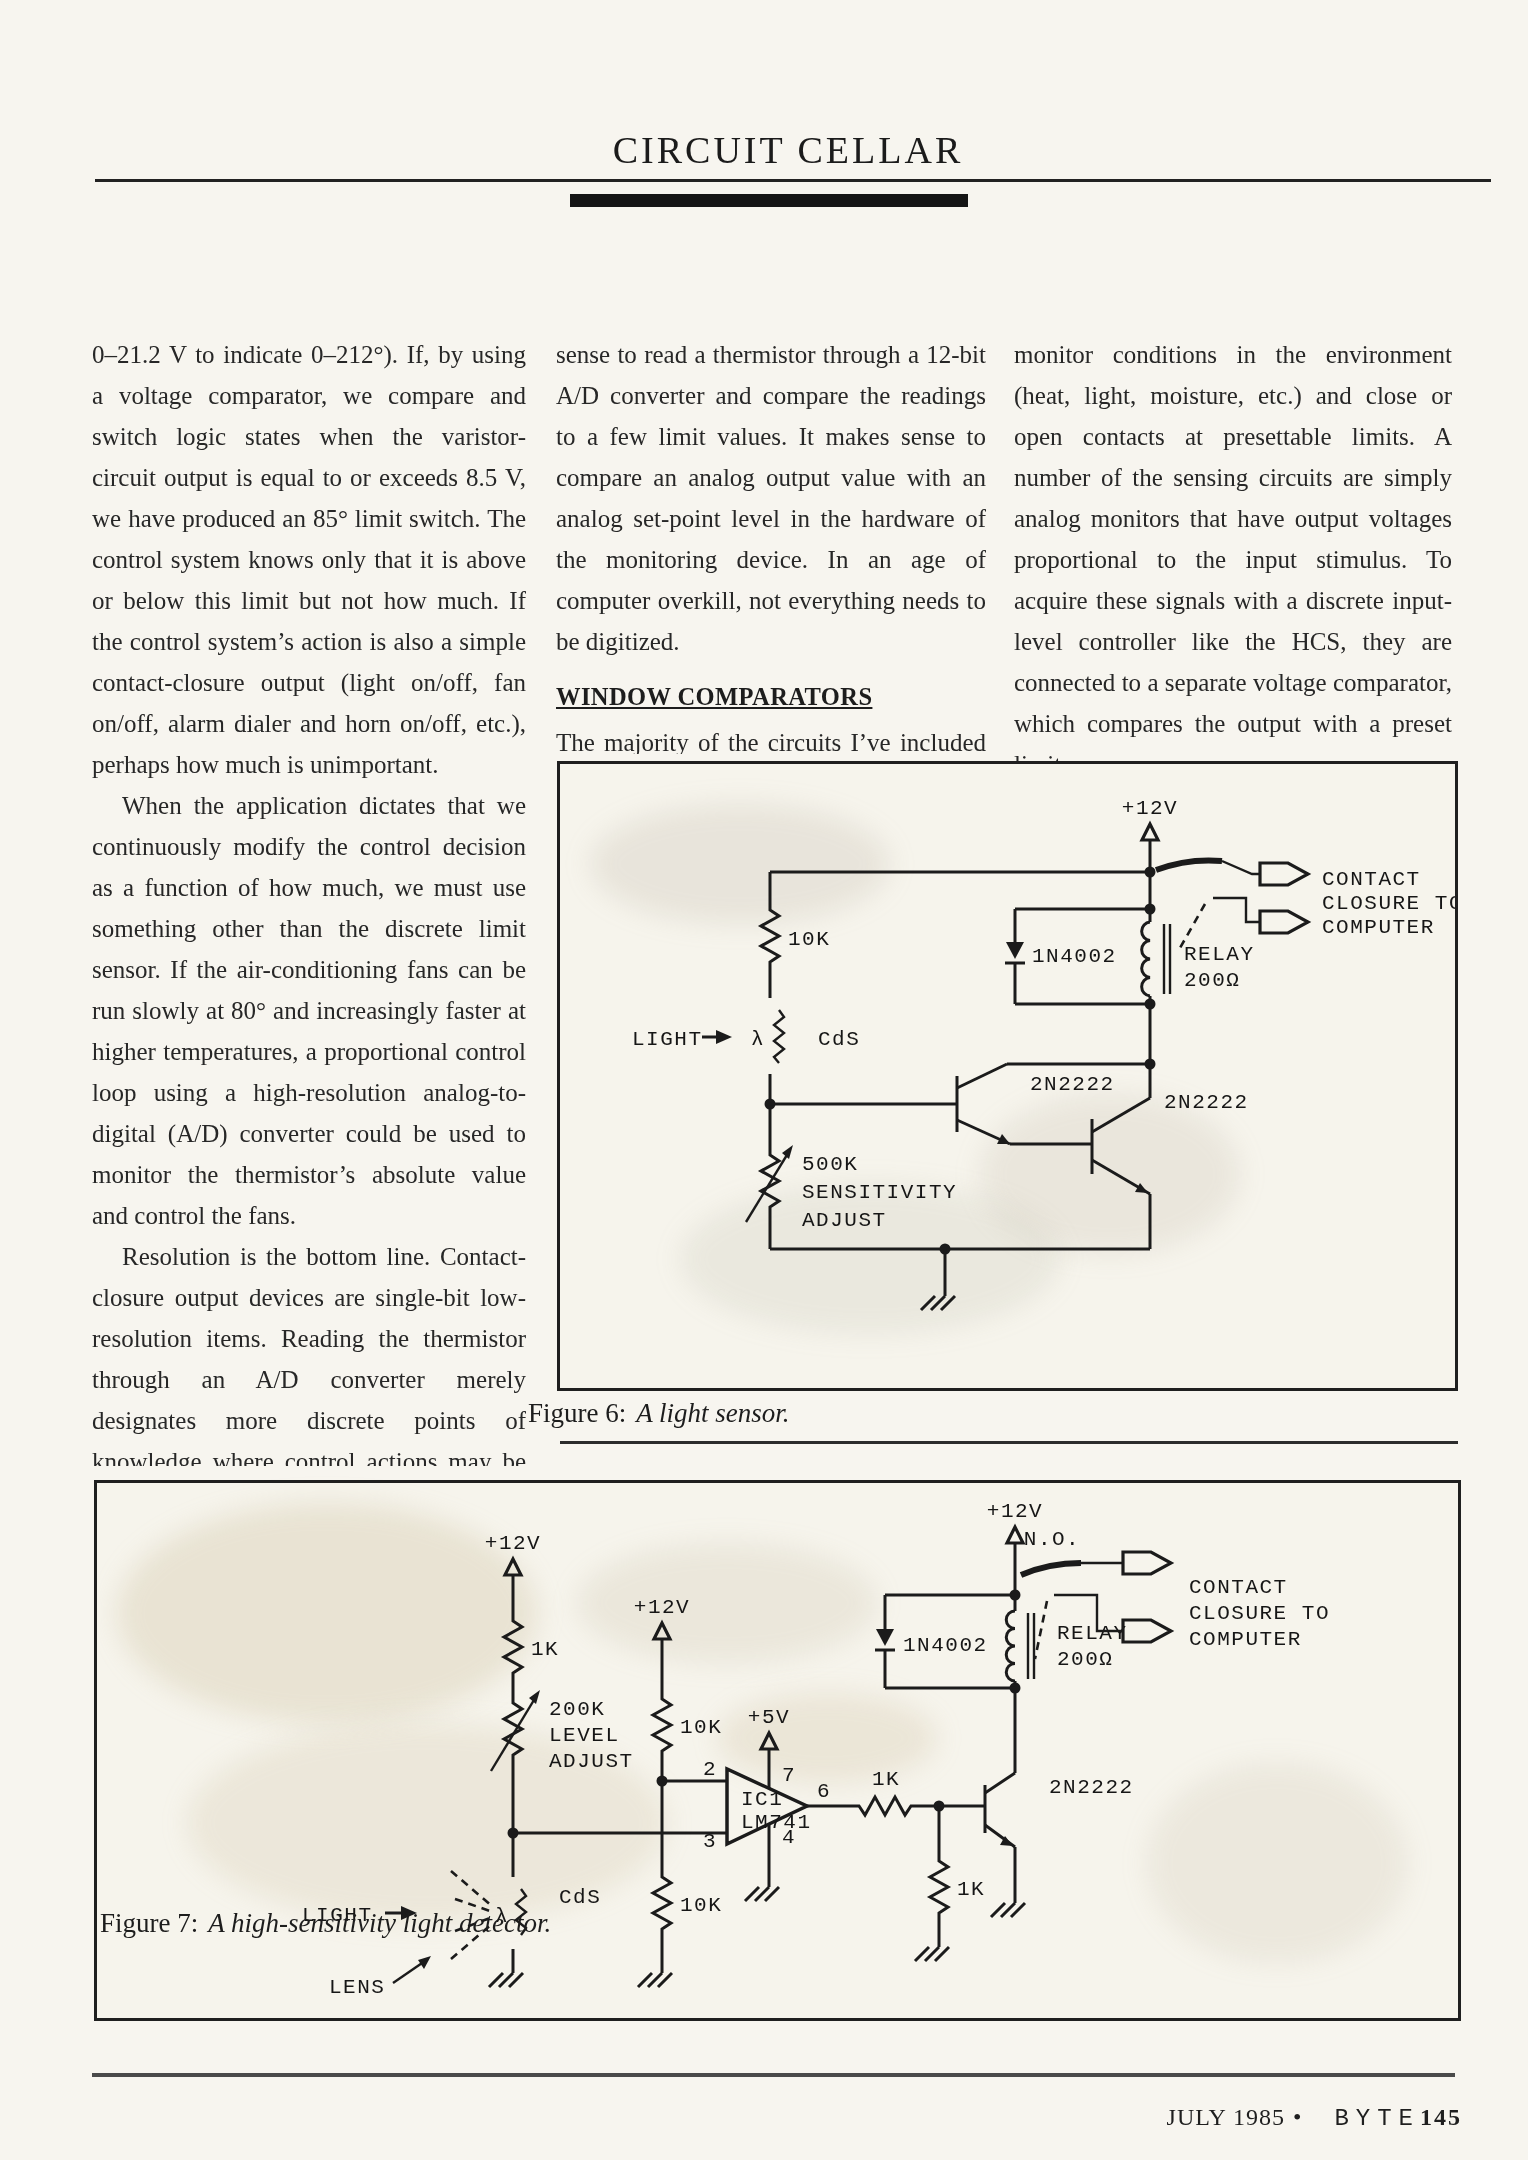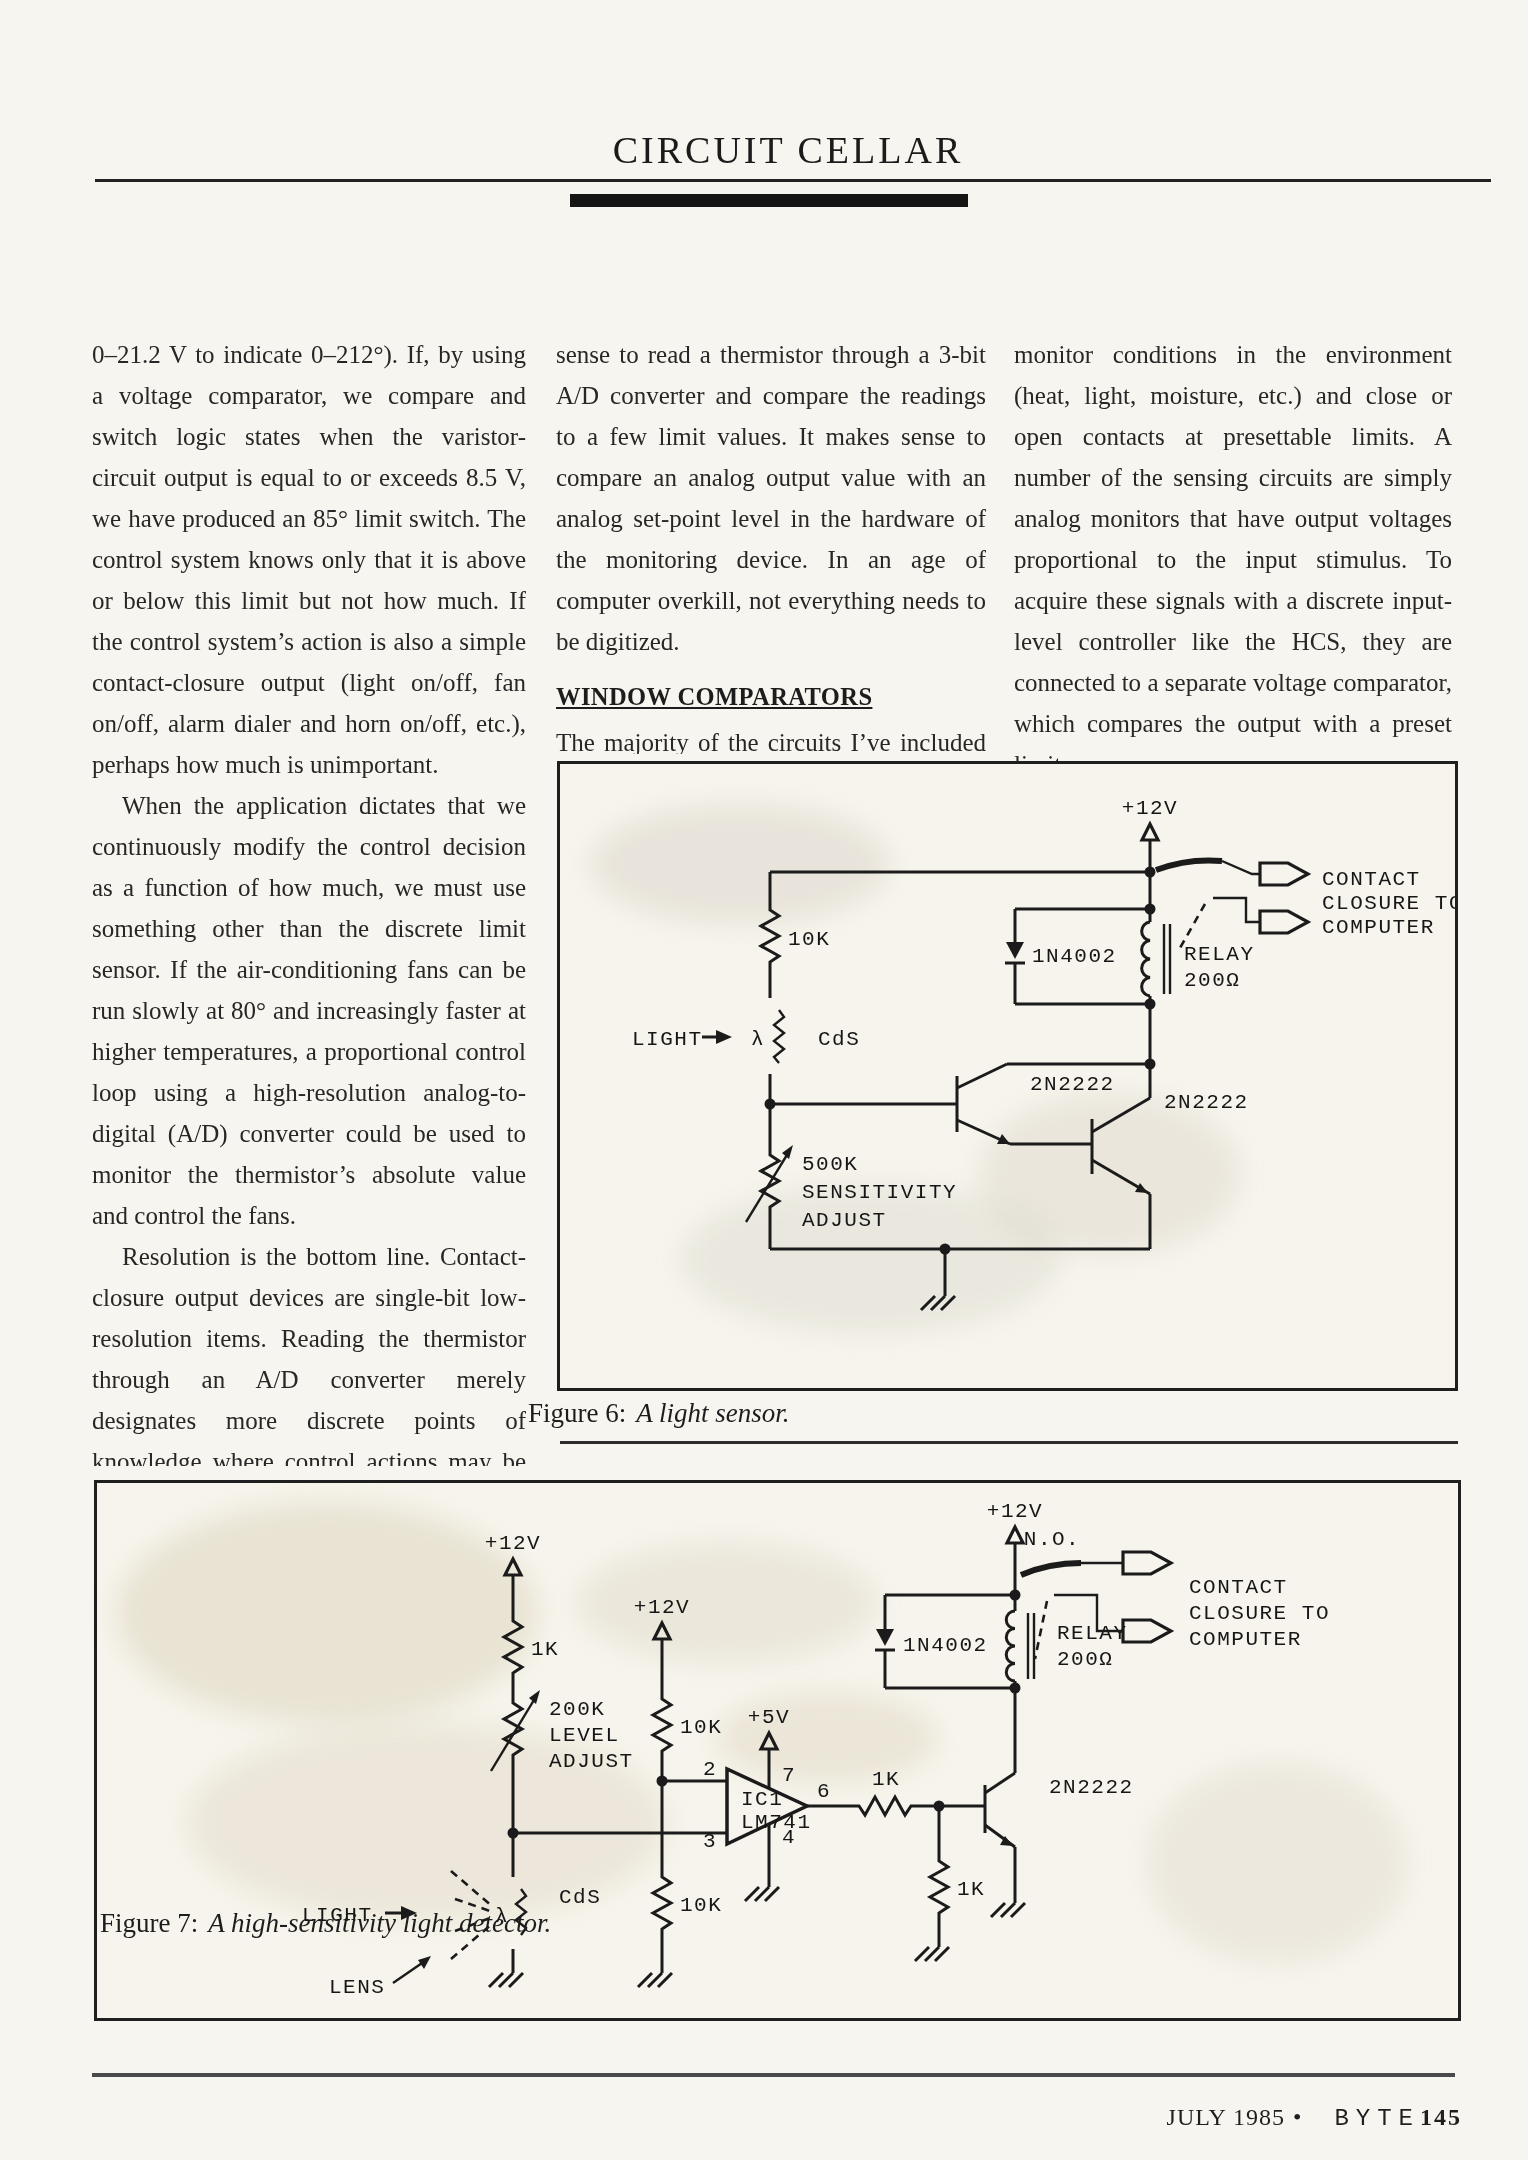--- a/index.html
+++ b/index.html
@@ -61,21 +61,21 @@
   <div class="rule-top"></div>
   <div class="bar-divider"></div>
 
   <div class="col col1">
     <p>0–21.2 V to indicate 0–212°). If, by using a voltage comparator, we compare and switch logic states when the varistor-circuit output is equal to or exceeds 8.5 V, we have produced an 85° limit switch. The control system knows only that it is above or below this limit but not how much. If the control system’s action is also a simple contact-closure output (light on/off, fan on/off, alarm dialer and horn on/off, etc.), perhaps how much is unimportant.</p>
     <p class="indent">When the application dictates that we continuously modify the control decision as a function of how much, we must use something other than the discrete limit sensor. If the air-conditioning fans can be run slowly at 80° and increasingly faster at higher temperatures, a proportional control loop using a high-resolution analog-to-digital (A/D) converter could be used to monitor the thermistor’s absolute value and control the fans.</p>
     <p class="indent">Resolution is the bottom line. Contact-closure output devices are single-bit low-resolution items. Reading the thermistor through an A/D converter merely designates more discrete points of knowledge where control actions may be triggered. If you are making simple control decisions based on a few set points that are not continuously changing, however, it hardly makes</p>
   </div>
 
   <div class="col col2">
-    <p>sense to read a thermistor through a 3-bit A/D converter and compare the readings to a few limit values. It makes sense to compare an analog output value with an analog set-point level in the hardware of the monitoring device. In an age of computer overkill, not everything needs to be digitized.</p>
+    <p>sense to read a thermistor through a 12-bit A/D converter and compare the readings to a few limit values. It makes sense to compare an analog output value with an analog set-point level in the hardware of the monitoring device. In an age of computer overkill, not everything needs to be digitized.</p>
     <p class="subhead">WINDOW COMPARATORS</p>
     <p>The majority of the circuits I’ve included in this article are of this type. Some are designed to continuously</p>
   </div>
 
   <div class="col col3">
     <p>monitor conditions in the environment (heat, light, moisture, etc.) and close or open contacts at presettable limits. A number of the sensing circuits are simply analog monitors that have output voltages proportional to the input stimulus. To acquire these signals with a discrete input-level controller like the HCS, they are connected to a separate voltage comparator, which compares the output with a preset limit.</p>
     <span class="continued">(continued)</span>
   </div>
 
   <div class="figbox fig6">

